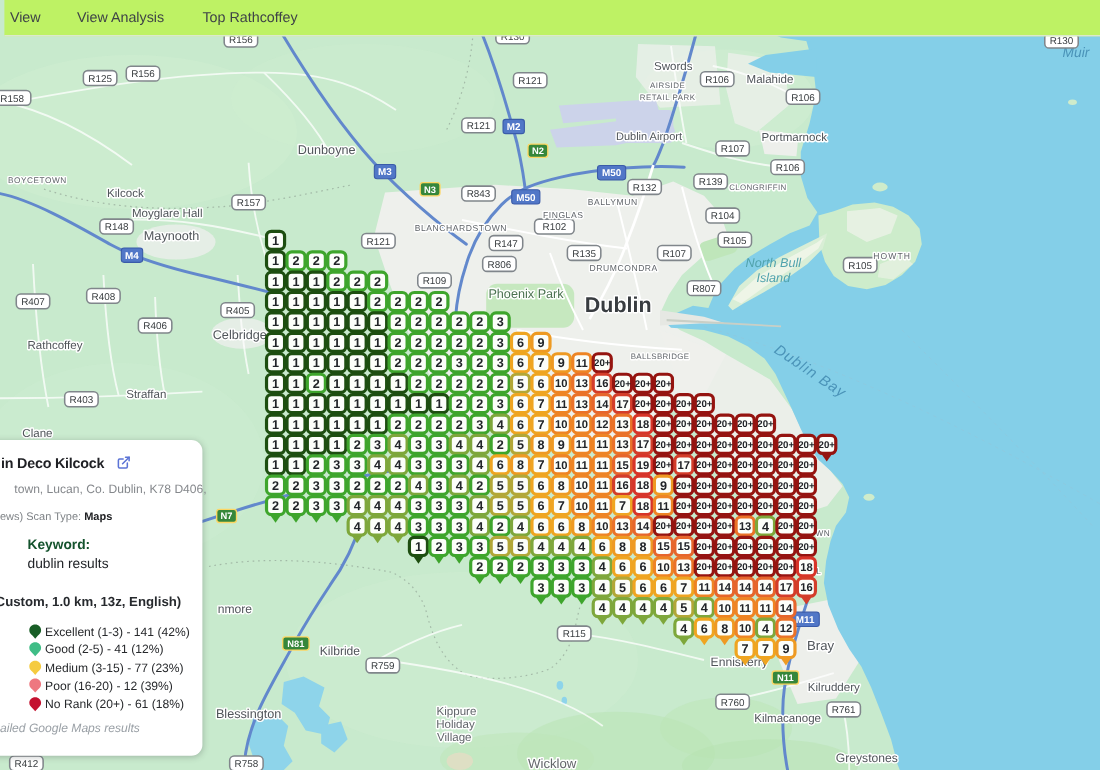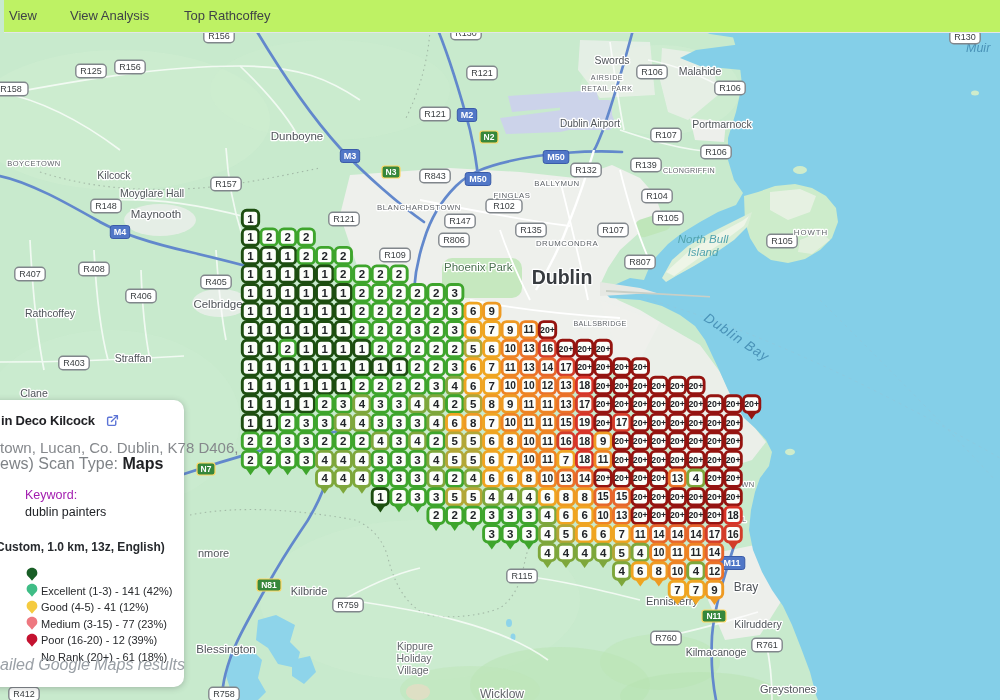--- a/index.html
+++ b/index.html
@@ -1,21 +1,21 @@
 <!DOCTYPE html>
 <html><head><meta charset="utf-8">
 <style>
 html,body{margin:0;padding:0;width:1000px;height:700px;overflow:hidden;background:#c8eacd;font-family:"Liberation Sans",sans-serif}
 #wrap{position:relative;width:1000px;height:700px}
 #map{position:absolute;left:0;top:0}
 #topbar{position:absolute;left:4px;top:0;width:1000px;height:32px;background:#bef264;border-bottom:1px solid #e4e6e8}
 #topbar span{position:absolute;top:8px;font-size:13px;color:#3f4347}
 #card{position:absolute;left:-71px;top:400px;width:255px;height:287px;background:#fff;border-radius:10px;box-shadow:0 1px 6px rgba(60,64,67,.3)}
 #card div{position:absolute;white-space:nowrap}
-.lrow span{position:absolute;left:112px;top:20px;font-size:11px;color:#27292c}
+.lrow span{position:absolute;left:112px;top:4px;font-size:11px;color:#27292c}
 .lrow{height:17px;width:250px}
 </style></head>
 <body>
 <div id="wrap">
 <svg id="map" width="1000" height="700" viewBox="0 0 1000 700">
       <rect x="0" y="30" width="1000" height="670" fill="#c8eacd"></rect>
       <ellipse cx="120" cy="120" rx="150" ry="70" fill="#d4f0d4" opacity=".35"></ellipse>
       <ellipse cx="330" cy="90" rx="120" ry="50" fill="#d2efd2" opacity=".3"></ellipse>
       <ellipse cx="110" cy="420" rx="130" ry="90" fill="#d2efd3" opacity=".3"></ellipse>
       <ellipse cx="420" cy="600" rx="160" ry="80" fill="#d3f0d4" opacity=".3"></ellipse>
@@ -1352,49 +1352,49 @@
       <span style="left:66px">View Analysis</span>
       <span style="left:180px">Top Rathcoffey</span>
     </div>
 <div id="card">
 <div style="left:72px;top:13px;font-size:13px;letter-spacing:-0.2px;font-weight:bold;color:#202125">in Deco Kilcock</div>
 <svg width="13" height="13" viewBox="0 0 24 24" fill="none" stroke="#5c74d6" stroke-width="2.6" stroke-linecap="round" stroke-linejoin="round" style="position:absolute;left:177px;top:14px">
         <path d="M18 13v6a2 2 0 0 1-2 2H5a2 2 0 0 1-2-2V8a2 2 0 0 1 2-2h6"></path>
         <polyline points="15 3 21 3 21 9"></polyline>
         <line x1="10" y1="14" x2="21" y2="3"></line>
       </svg>
-<div style="left:71px;top:39px;font-size:15px;color:#85888c">town, Lucan, Co. Dublin, K78 D406,</div>
-<div style="left:71px;top:55px;font-size:16px;color:#7f8387">ews) Scan Type: <b style="color:#202124">Maps</b></div>
-<div style="left:96px;top:88px;font-size:12.5px;font-weight:normal;color:#a21caf">Keyword:</div>
-<div style="left:96px;top:105px;font-size:12.5px;color:#202327">dublin painters</div>
+<div style="left:84px;top:39px;font-size:11px;color:#85888c">town, Lucan, Co. Dublin, K78 D406,</div>
+<div style="left:71px;top:65px;font-size:10px;color:#7f8387">ews) Scan Type: <b style="color:#202124">Maps</b></div>
+<div style="left:96px;top:88px;font-size:12.5px;font-weight:bold;color:#14532d">Keyword:</div>
+<div style="left:96px;top:105px;font-size:12.5px;color:#202327">dublin results</div>
 <div style="left:63px;top:140px;font-size:12px;font-weight:bold;color:#26292d">(Custom, 1.0 km, 13z, English)</div>
 <div class="lrow" style="top:164.6px">
         <svg width="16" height="17" viewBox="-8 -8 16 17" style="position:absolute;left:95px;top:0">
           <path d="M0 -6.5 C3.6 -6.5 6.1 -3.9 6.1 -0.6 C6.1 1.9 4.7 3.3 2.6 5.1 L0 8.1 L-2.6 5.1 C-4.7 3.3 -6.1 1.9 -6.1 -0.6 C-6.1 -3.9 -3.6 -6.5 0 -6.5 Z" transform="translate(0 0.5) scale(0.88)" fill="#185e26"></path>
         </svg>
         <span>Excellent (1-3) - 141 (42%)</span>
       </div>
       <div class="lrow" style="top:181.2px">
         <svg width="16" height="17" viewBox="-8 -8 16 17" style="position:absolute;left:95px;top:0">
           <path d="M0 -6.5 C3.6 -6.5 6.1 -3.9 6.1 -0.6 C6.1 1.9 4.7 3.3 2.6 5.1 L0 8.1 L-2.6 5.1 C-4.7 3.3 -6.1 1.9 -6.1 -0.6 C-6.1 -3.9 -3.6 -6.5 0 -6.5 Z" transform="translate(0 0.5) scale(0.88)" fill="#3fbd86"></path>
         </svg>
-        <span>Good (4-5) - 41 (12%)</span>
+        <span>Good (2-5) - 41 (12%)</span>
       </div>
       <div class="lrow" style="top:197.8px">
         <svg width="16" height="17" viewBox="-8 -8 16 17" style="position:absolute;left:95px;top:0">
           <path d="M0 -6.5 C3.6 -6.5 6.1 -3.9 6.1 -0.6 C6.1 1.9 4.7 3.3 2.6 5.1 L0 8.1 L-2.6 5.1 C-4.7 3.3 -6.1 1.9 -6.1 -0.6 C-6.1 -3.9 -3.6 -6.5 0 -6.5 Z" transform="translate(0 0.5) scale(0.88)" fill="#f5cb40"></path>
         </svg>
         <span>Medium (3-15) - 77 (23%)</span>
       </div>
       <div class="lrow" style="top:214.4px">
         <svg width="16" height="17" viewBox="-8 -8 16 17" style="position:absolute;left:95px;top:0">
           <path d="M0 -6.5 C3.6 -6.5 6.1 -3.9 6.1 -0.6 C6.1 1.9 4.7 3.3 2.6 5.1 L0 8.1 L-2.6 5.1 C-4.7 3.3 -6.1 1.9 -6.1 -0.6 C-6.1 -3.9 -3.6 -6.5 0 -6.5 Z" transform="translate(0 0.5) scale(0.88)" fill="#ee7880"></path>
         </svg>
         <span>Poor (16-20) - 12 (39%)</span>
       </div>
       <div class="lrow" style="top:231.0px">
         <svg width="16" height="17" viewBox="-8 -8 16 17" style="position:absolute;left:95px;top:0">
           <path d="M0 -6.5 C3.6 -6.5 6.1 -3.9 6.1 -0.6 C6.1 1.9 4.7 3.3 2.6 5.1 L0 8.1 L-2.6 5.1 C-4.7 3.3 -6.1 1.9 -6.1 -0.6 C-6.1 -3.9 -3.6 -6.5 0 -6.5 Z" transform="translate(0 0.5) scale(0.88)" fill="#c41230"></path>
         </svg>
         <span>No Rank (20+) - 61 (18%)</span>
       </div>
-<div style="left:71px;top:256px;font-size:16px;font-style:italic;color:#9aa0a6">ailed Google Maps results</div>
+<div style="left:71px;top:256px;font-size:11px;font-style:italic;color:#9aa0a6">ailed Google Maps results</div>
 </div>
 </div>
 </body></html>

